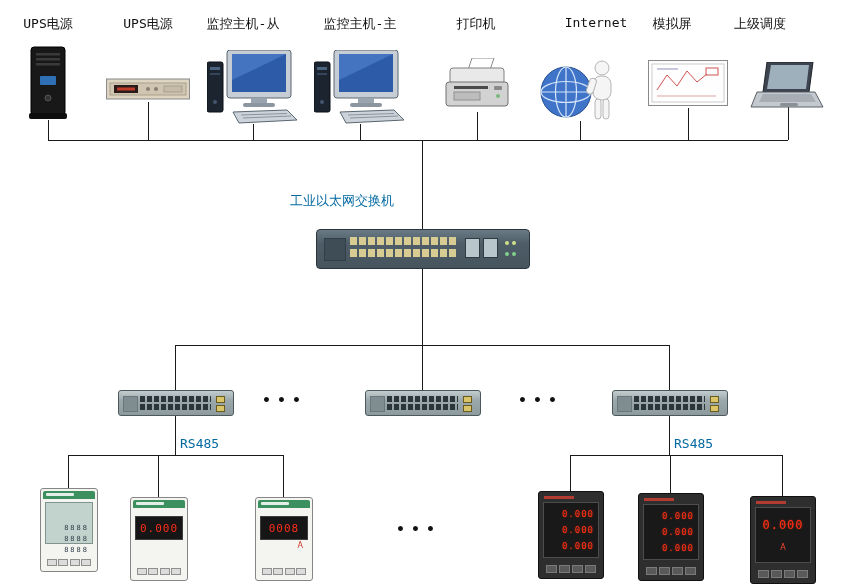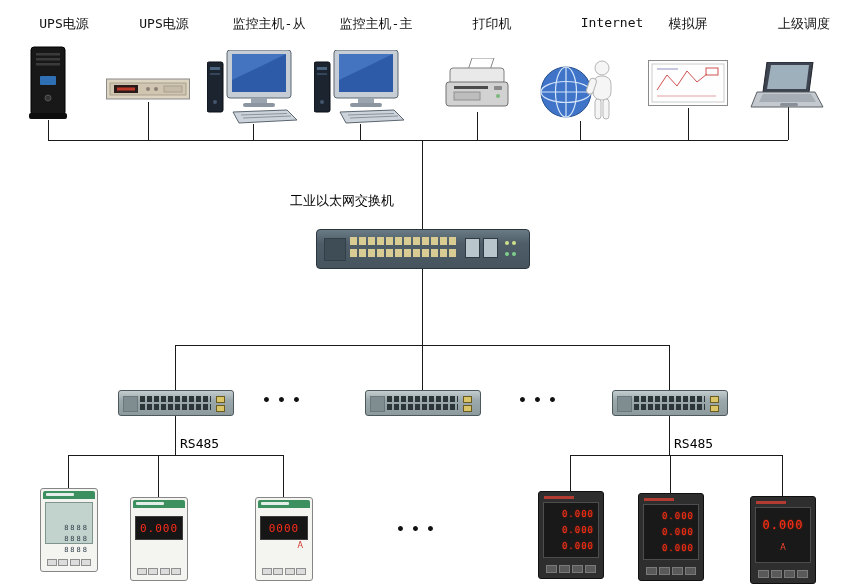--- a/index.html
+++ b/index.html
@@ -1,22 +1,22 @@
 <!DOCTYPE html>
 <html><head>
 <meta charset="utf-8">
 <style>
   html,body { margin:0; padding:0; background:#fff; }
   .stage { position:relative; width:855px; height:588px; background:#ffffff; overflow:hidden;
            font-family:"DejaVu Sans", sans-serif; }
   .lines { position:absolute; left:0; top:0; }
   .lbl { position:absolute; top:15px; transform:translateX(-50%); white-space:nowrap;
-         font:13px "DejaVu Sans Mono","DejaVu Sans",monospace; color:#111;margin-left:16px; }
+         font:13px "DejaVu Sans Mono","DejaVu Sans",monospace; color:#111; }
   .dev { position:absolute; }
-  .txt { position:absolute; white-space:nowrap; font:13px "DejaVu Sans Mono","DejaVu Sans",monospace; color:#000000; }
+  .txt { position:absolute; white-space:nowrap; font:13px "DejaVu Sans Mono","DejaVu Sans",monospace; color:#0369a1; }
   .dots { position:absolute; font:bold 14px "DejaVu Sans",sans-serif; letter-spacing:6px; color:#111; }
 
   
   .sw-main { position:absolute; left:316px; top:229px; width:212px; height:38px; border-radius:4px;
              background:linear-gradient(#6a7b85,#4e5d67 35%,#46545e); border:1px solid #2b353d; }
   .sw-main .label-zone { position:absolute; left:7px; top:8px; width:20px; height:21px;
              background:#3f4d56; border:1px solid #333f48; }
   .sw-main .prow { position:absolute; left:33px; width:107px; height:8px;
              background:repeating-linear-gradient(90deg,#d9cc93 0 7px, rgba(0,0,0,0) 7px 9px); }
   .sw-main .prow.r1 { top:7px; } .sw-main .prow.r2 { top:19px; }
@@ -89,26 +89,26 @@
     <line x1="283" y1="455" x2="283" y2="498"></line>
     <line x1="669" y1="414" x2="669" y2="455"></line>
     <line x1="570" y1="455" x2="782" y2="455"></line>
     <line x1="570" y1="455" x2="570" y2="492"></line>
     <line x1="670" y1="455" x2="670" y2="494"></line>
     <line x1="782" y1="455" x2="782" y2="497"></line>
   </svg>
 
   <div class="lbl" style="left:48px">UPS电源</div>
   <div class="lbl" style="left:148px">UPS电源</div>
-  <div class="lbl" style="left:253px">监控主机-从</div>
+  <div class="lbl" style="left:243px">监控主机-从</div>
   <div class="lbl" style="left:360px">监控主机-主</div>
   <div class="lbl" style="left:476px">打印机</div>
   <div class="lbl" style="left:596px">Internet</div>
   <div class="lbl" style="left:672px">模拟屏</div>
-  <div class="lbl" style="left:788px">上级调度</div>
+  <div class="lbl" style="left:760px">上级调度</div>
 
   <div class="dev" style="left:28px; top:46px">
     <svg width="40" height="74">
       <rect x="3" y="1" width="34" height="68" rx="3" fill="#181818" stroke="#000"></rect>
       <rect x="1" y="67" width="38" height="6" rx="2" fill="#0d0d0d"></rect>
       <rect x="8" y="7" width="24" height="2.5" fill="#3a3a3a"></rect>
       <rect x="8" y="12" width="24" height="2.5" fill="#3a3a3a"></rect>
       <rect x="8" y="17" width="24" height="2.5" fill="#3a3a3a"></rect>
       <rect x="12" y="30" width="16" height="9" rx="1" fill="#2f6fb3"></rect>
       <circle cx="20" cy="52" r="3" fill="#333" stroke="#555"></circle>
@@ -277,21 +277,21 @@
         <i></i>
         <i></i>
         <i></i>
         <i></i>
       </div>
   </div>
 
   <div class="meter-w" style="left:255px; top:497px">
     <div class="mw-brand"></div>
     <div class="mw-led">
-      <span>0000</span>
+      <span>0008</span>
     </div>
     <div class="mw-unit">A</div>
     <div class="mw-btns">
         <i></i>
         <i></i>
         <i></i>
         <i></i>
       </div>
   </div>
 

